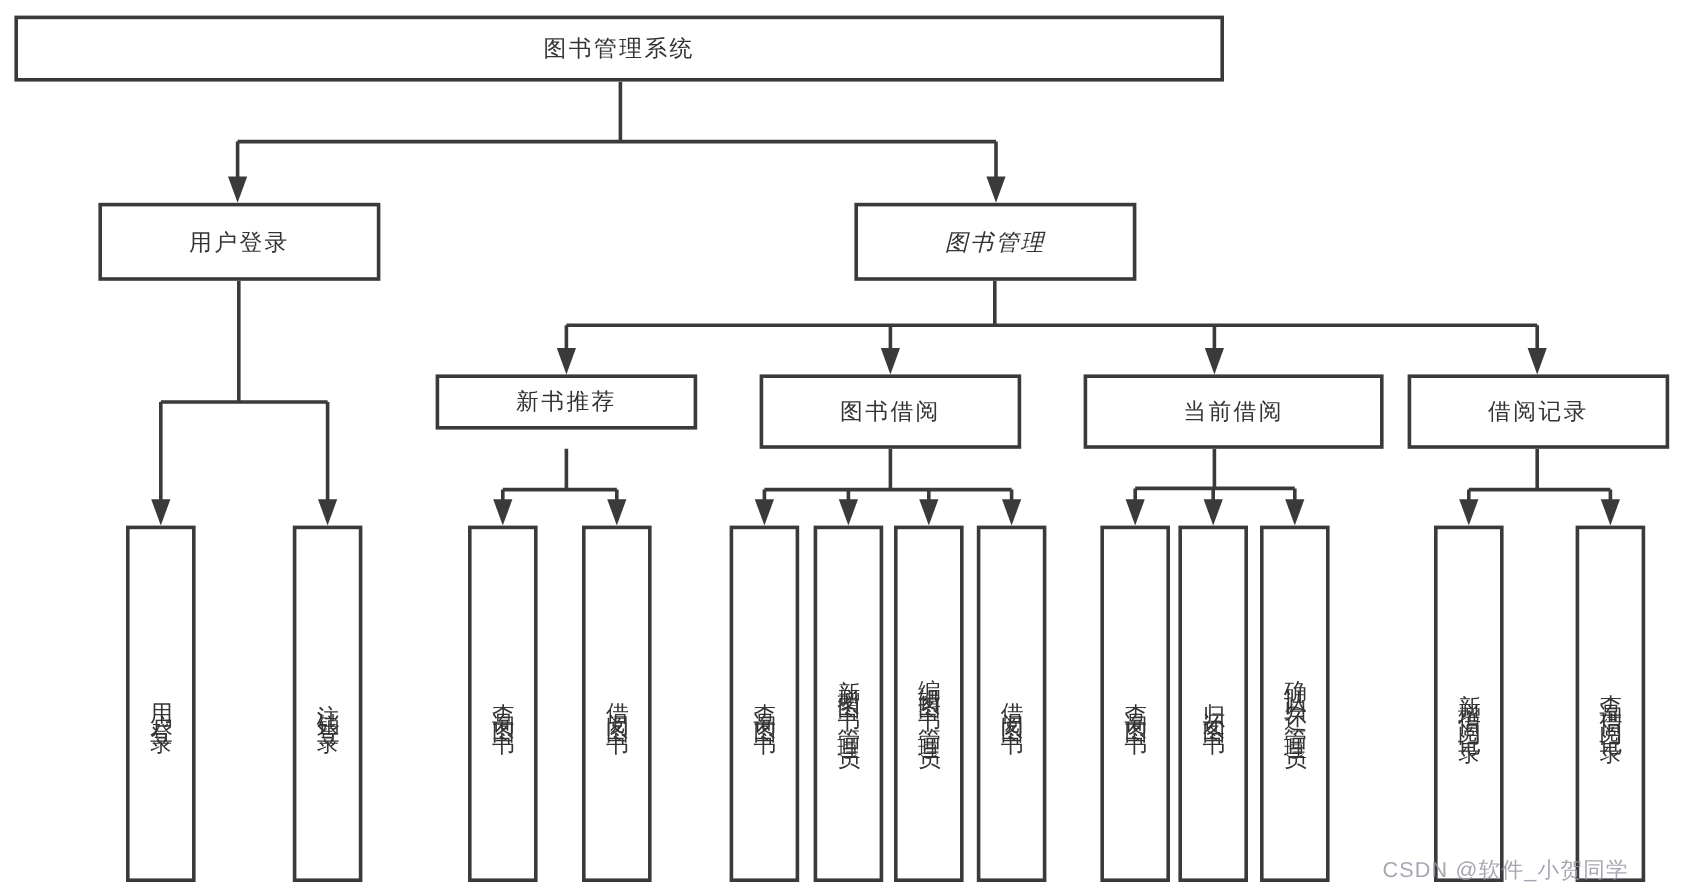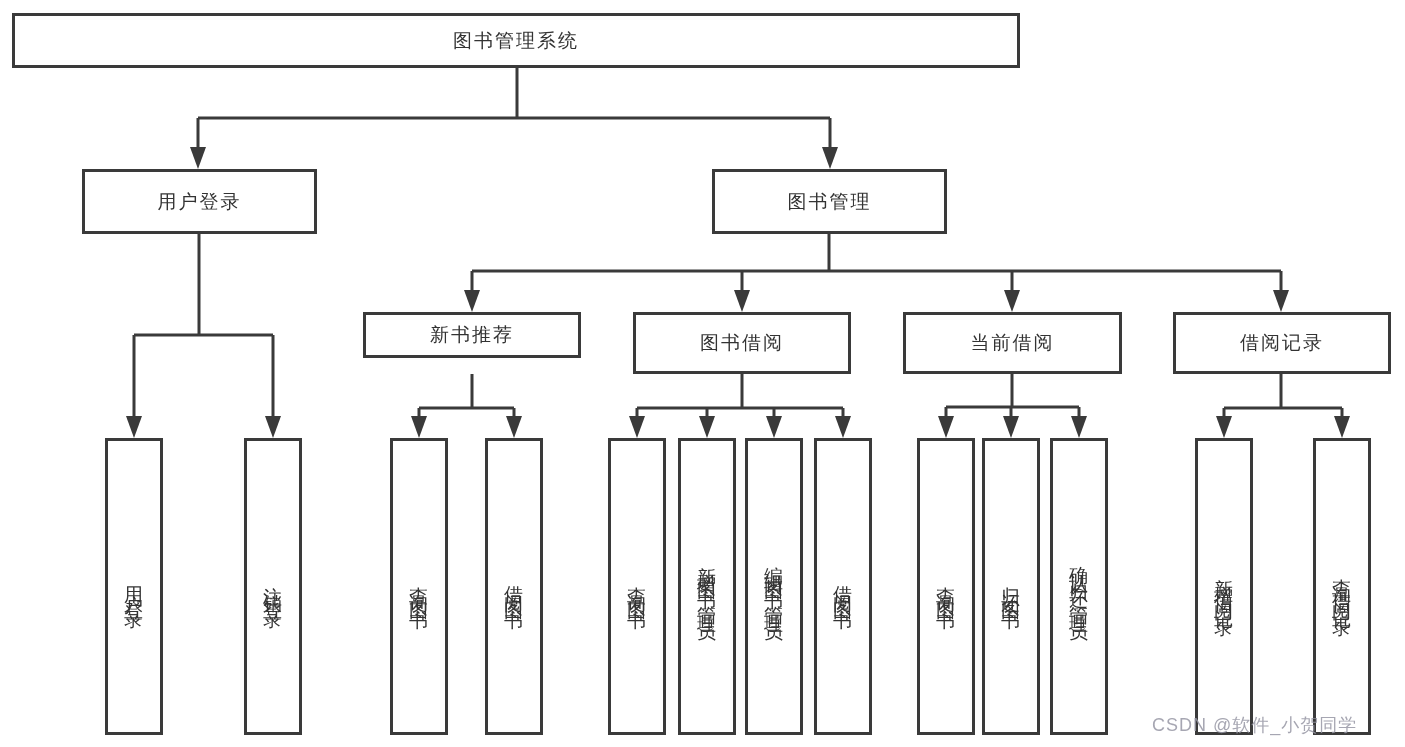--- a/index.html
+++ b/index.html
@@ -90,31 +90,31 @@
     </g>
   </svg>
 
   <div class="node h" style="left:12px; top:13px; width:1008px; height:55px;">
     <span>图书管理系统</span>
   </div>
 
   <div class="node h" style="left:82px; top:169px; width:235px; height:65px;">
     <span>用户登录</span>
   </div>
-  <div class="node h" style="left:712px; top:169px; width:235px; height:65px;">
+  <div class="node h" style="left:712px; top:169px; width:235px; height:65px;font-style:italic;">
     <span>图书管理</span>
   </div>
 
   <div class="node h" style="left:363px; top:312px; width:218px; height:46px;">
     <span>新书推荐</span>
   </div>
   <div class="node h" style="left:633px; top:312px; width:218px; height:62px;">
     <span>图书借阅</span>
   </div>
-  <div class="node h" style="left:903px; top:312px; width:219px; height:62px;">
+  <div class="node h" style="left:903px; top:312px; width:250px; height:62px;">
     <span>当前借阅</span>
   </div>
   <div class="node h" style="left:1173px; top:312px; width:218px; height:62px;">
     <span>借阅记录</span>
   </div>
 
   <div class="node v" style="left:105px; top:438px; width:58px; height:297px;">
     <span>用户登录</span>
   </div>
   <div class="node v" style="left:244px; top:438px; width:58px; height:297px;">

